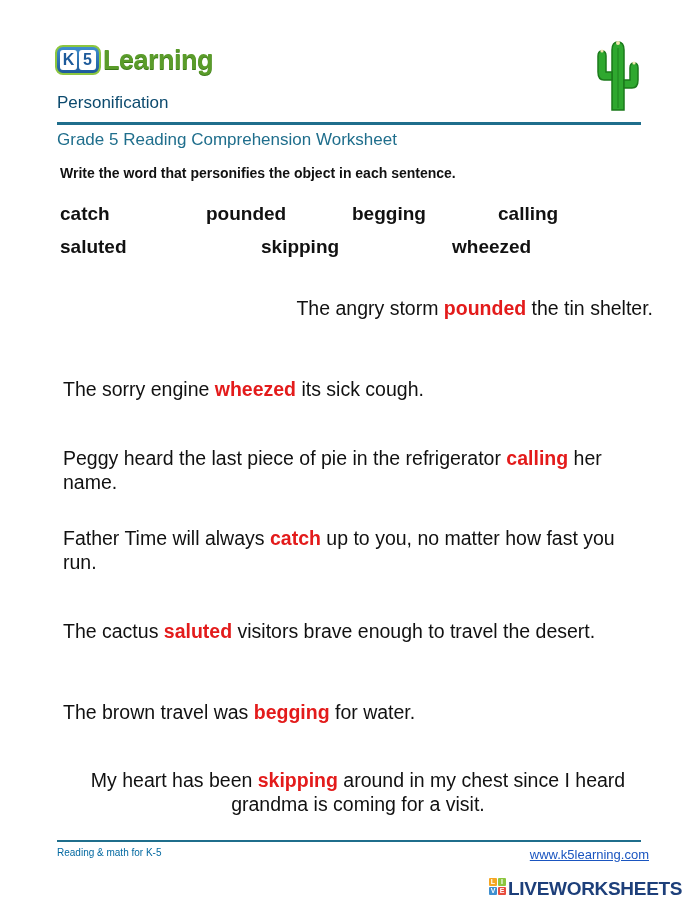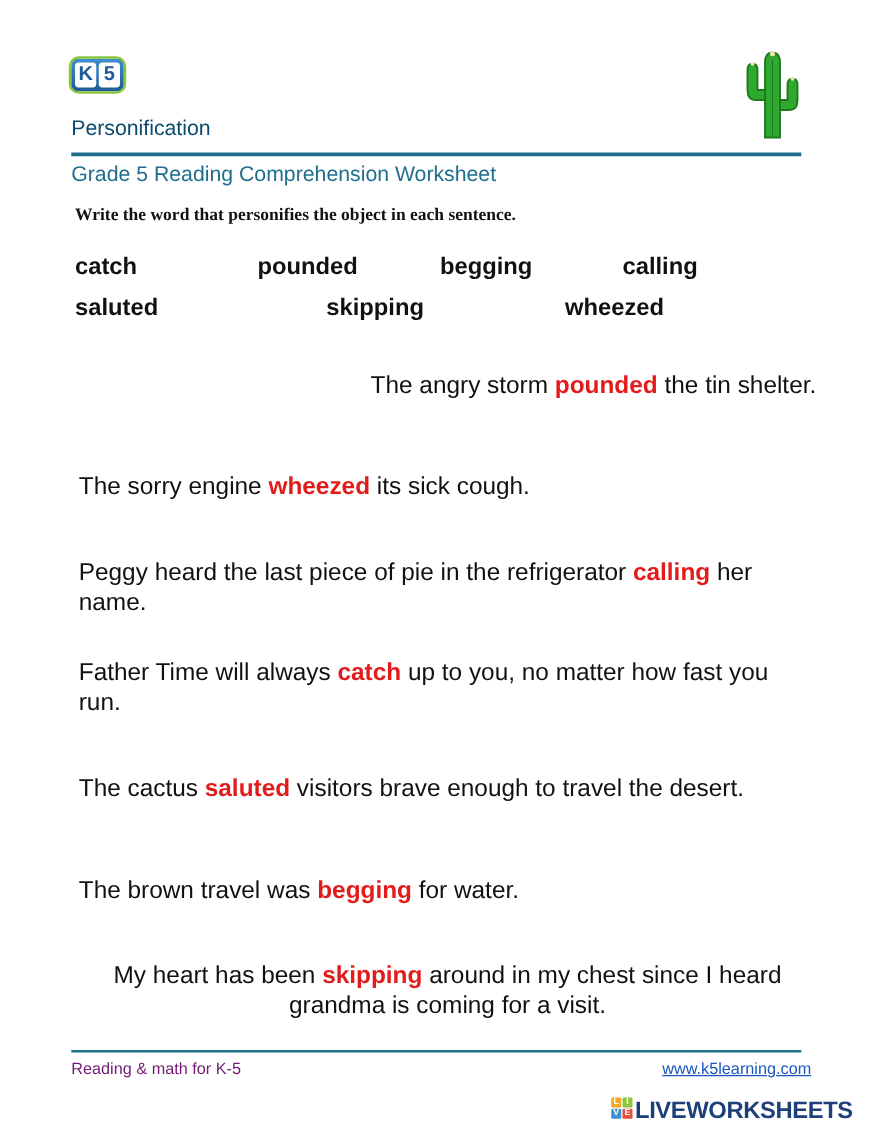--- a/index.html
+++ b/index.html
@@ -22,43 +22,44 @@
       text-shadow: 0 1px 0 #3d7a1a;
     }
 
     .cactus { position: absolute; left: 594px; top: 40px; width: 48px; height: 72px; }
 
     .title { position: absolute; left: 57px; top: 93px; font-size: 17px; font-weight: normal; color: #0c4a6e; }
     .rule { position: absolute; left: 57px; width: 584px; height: 3px; background: #1f6e8c; }
     .rule.top { top: 122px; }
     .rule.bottom { top: 840px; height: 2px; }
     .subtitle { position: absolute; left: 57px; top: 130px; font-size: 17px; color: #1f6e8c; }
-    .instruction { position: absolute; left: 60px; top: 165px; font-size: 14px; font-weight: bold; color: #111; font-family: Liberation Serif, serif; }
+    .instruction { position: absolute; left: 60px; top: 165px; font-size: 14px; font-weight: bold; color: #111; }
 
     .word { position: absolute; font-size: 19px; font-weight: bold; color: #111; }
 
     .sentence { position: absolute; left: 63px; width: 590px; font-size: 19.5px; line-height: 24px; color: #111; }
     .answer { color: #e31b1b; font-weight: bold; }
 
-    .footer-left { position: absolute; left: 57px; top: 847px; font-size: 13px; color: #701a75; }
+    .footer-left { position: absolute; left: 57px; top: 847px; font-size: 10px; color: #0369a1; }
     .footer-right { position: absolute; right: 51px; top: 847px; font-size: 13px; color: #1a55c0; text-decoration: underline; }
 
     .lw { position: absolute; left: 489px; top: 878px; display: flex; align-items: flex-start; }
     .lw-grid { display: grid; grid-template-columns: 8px 8px; grid-template-rows: 8px 8px; gap: 1px; margin-right: 2px; }
     .lw-grid span { font-size: 7px; font-weight: bold; color: #fff; text-align: center; line-height: 8px; border-radius: 1px; }
     .lw-text { font-size: 19px; font-weight: bold; color: #1d3f7a; letter-spacing: -0.3px; }
   </style>
 </head>
 <body>
 
 <div class="logo">
   <div class="logo-badge">
     <span>K</span>
     <span>5</span>
   </div>
+  <div class="logo-text">Learning</div>
 </div>
 
 <svg class="cactus" viewBox="0 0 48 72">
   <path d="M18 70 L18 10 Q18 2 24 2 Q30 2 30 10 L30 70 Z" fill="#2fa82f" stroke="#1b7a1b" stroke-width="1.5"></path>
   <path d="M18 40 L10 40 Q4 40 4 32 L4 16 Q4 11 8 11 Q12 11 12 16 L12 32 L18 32 Z" fill="#2fa82f" stroke="#1b7a1b" stroke-width="1.5"></path>
   <path d="M30 48 L38 48 Q44 48 44 40 L44 28 Q44 23 40 23 Q36 23 36 28 L36 40 L30 40 Z" fill="#2fa82f" stroke="#1b7a1b" stroke-width="1.5"></path>
   <line x1="24" y1="8" x2="24" y2="68" stroke="#1b7a1b" stroke-width="0.8"></line>
   <circle cx="24" cy="3" r="2" fill="#f3e6b0"></circle>
   <circle cx="8" cy="11" r="1.6" fill="#f3e6b0"></circle>
   <circle cx="40" cy="23" r="1.6" fill="#f3e6b0"></circle>

